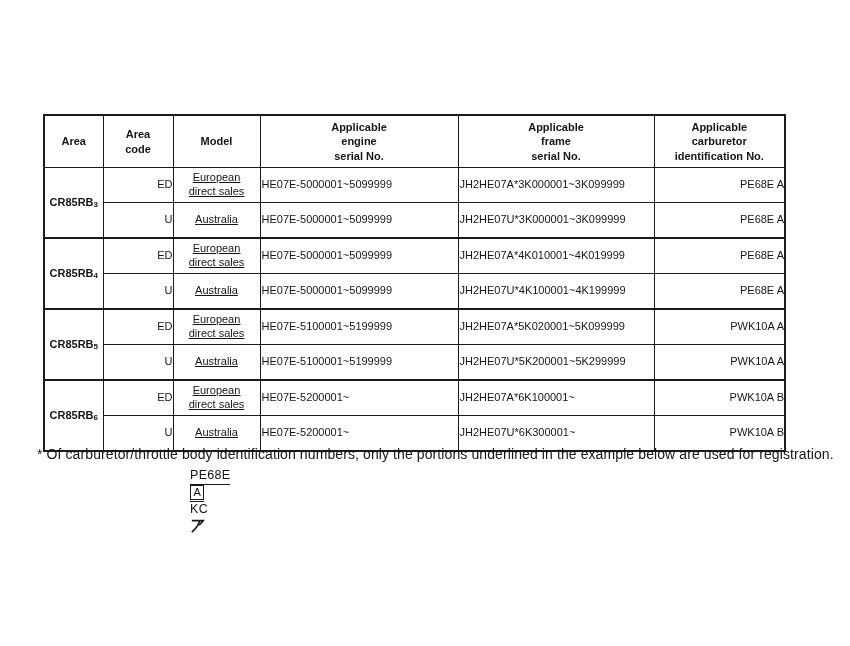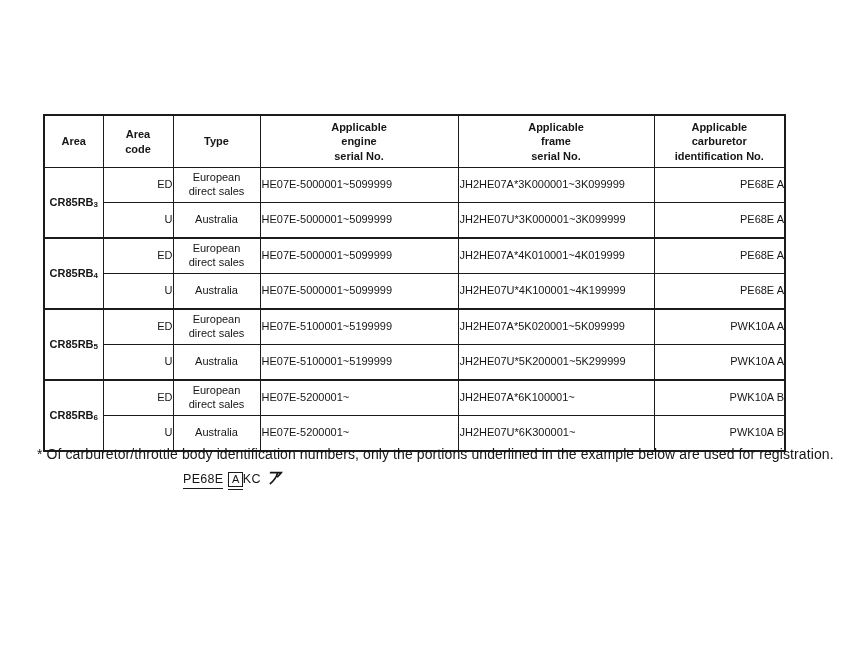--- a/index.html
+++ b/index.html
@@ -40,21 +40,21 @@
     line-height: 1.3;
   }
   .serial-table tbody td {
     height: 34px;
     font-size: 11px;
     line-height: 1.25;
   }
   .serial-table tbody tr.group-start td { border-top: 2px solid #1b1b1b; }
   td.center { text-align: right; }
   td.left   { text-align: left; padding-left: 1px; }
-  td.type-cell { white-space: pre-line; text-align: center; }
+  td.type-cell { white-space: pre-line; text-align: center; text-decoration: underline; }
   td.model-cell { text-align: center; font-weight: bold; }
   .model-sub { font-size: 8px; position: relative; top: 1px; }
 
   
   .footnote {
     position: absolute;
     left: 37px;
     top: 446px;
     margin: 0;
     font-size: 14px;
@@ -62,20 +62,21 @@
   }
 
   
   .example {
     position: absolute;
     left: 183px;
     top: 468px;
     font-size: 12.5px;
     display: flex;
     align-items: baseline;
+    flex-direction: column;
   }
   .ex-underline {
     border-bottom: 1.5px solid #1b1b1b;
     padding-bottom: 1.5px;
     letter-spacing: 0.3px;
   }
   .ex-box-wrap {
     display: inline-block;
     margin-left: 5px;
     border-bottom: 1.5px solid #1b1b1b;
@@ -108,21 +109,21 @@
         <col style="width:87px">
       <col style="width:198px">
         <col style="width:196px">
         <col style="width:131px">
     </colgroup>
     <thead>
       <tr>
         <th>Area</th>
         <th>Area
 code</th>
-        <th>Type</th>
+        <th>Model</th>
         <th>Applicable
 engine
 serial No.</th>
         <th>Applicable
 frame
 serial No.</th>
         <th>Applicable
 carburetor
 identification No.</th>
       </tr>

